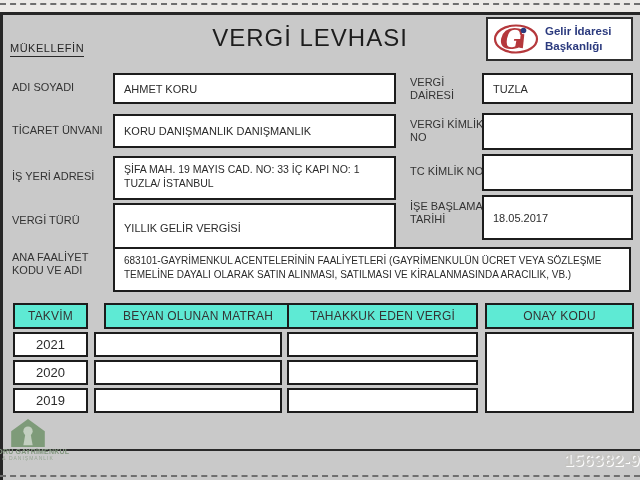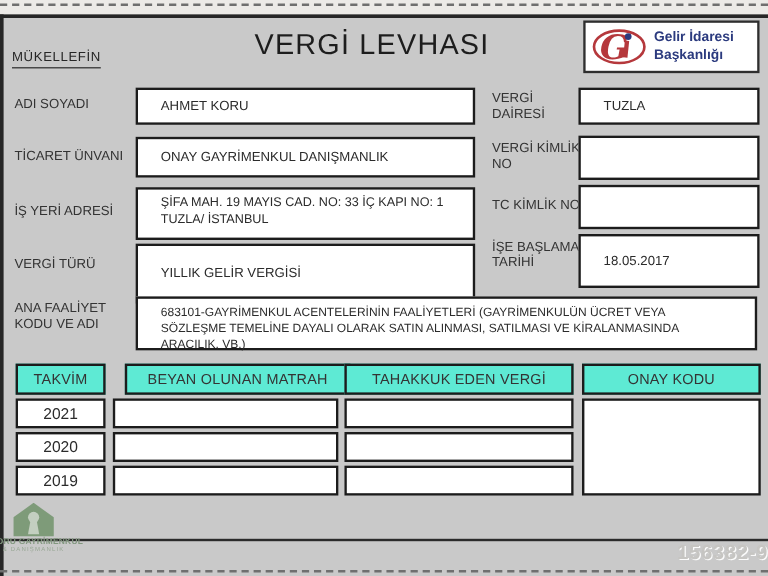--- a/index.html
+++ b/index.html
@@ -27,21 +27,21 @@
   .gib-box{
     position:absolute;left:486px;top:17px;width:147px;height:44px;background:#fff;
     border:2px solid #2e2e2e;display:flex;align-items:center;z-index:3;box-sizing:border-box;
   }
   .gib-icon{margin-left:5px;flex:0 0 auto;}
   .gib-name{margin-left:6px;font-size:11.5px;font-weight:bold;color:#2b3a7e;line-height:1.3;}
   .fld-label{position:absolute;font-size:11px;color:#333;line-height:1.2;z-index:3;}
   .rt-label{left:410px;width:74px;}
   .box{
     position:absolute;background:#fff;border:2px solid #1c1c1c;box-sizing:border-box;
-    font-size:11px;color:#2b2b2b;display:flex;align-items:center;padding:0 19px;z-index:3;
+    font-size:11px;color:#2b2b2b;display:flex;align-items:center;padding:0 9px;z-index:3;
   }
   .box.multiline{align-items:flex-start;padding-top:5px;font-size:10.5px;line-height:1.3;}
   .box.activity{font-size:10px;line-height:1.35;}
   .thead,.tcell{
     position:absolute;border:2px solid #1c1c1c;box-sizing:border-box;z-index:3;
     display:flex;align-items:center;justify-content:center;
   }
   .thead{background:#5eead4;font-size:12px;color:#343434;letter-spacing:.2px;}
   .tcell{background:#fff;font-size:13px;color:#2b2b2b;}
   .footer-line{position:absolute;left:112px;top:456px;font-size:12.5px;color:#1a1a1a;z-index:4;white-space:nowrap;}
@@ -82,21 +82,21 @@
   <div class="fld-label" style="left:12px;top:81px;">ADI SOYADI</div>
   <div class="fld-label" style="left:12px;top:124px;">TİCARET ÜNVANI</div>
   <div class="fld-label" style="left:12px;top:170px;">İŞ YERİ ADRESİ</div>
   <div class="fld-label" style="left:12px;top:214px;">VERGİ TÜRÜ</div>
   <div class="fld-label" style="left:12px;top:251px;width:82px;">ANA FAALİYET KODU VE ADI</div>
 
   <div class="box" style="left:113px;top:73px;width:283px;height:31px;">
     <span>AHMET KORU</span>
   </div>
   <div class="box" style="left:113px;top:114px;width:283px;height:34px;">
-    <span>ONAY GAYRİMENKUL  DANIŞMANLIK</span>
+    <span>KORU DANIŞMANLIK  DANIŞMANLIK</span>
   </div>
   <div class="box multiline" style="left:113px;top:156px;width:283px;height:44px;">
     <span>ŞİFA MAH. 19 MAYIS CAD. NO: 33 İÇ KAPI NO: 1 TUZLA/ İSTANBUL</span>
   </div>
   <div class="box" style="left:113px;top:203px;width:283px;height:50px;">
     <span>YILLIK GELİR VERGİSİ</span>
   </div>
   <div class="box multiline activity" style="left:113px;top:247px;width:518px;height:45px;">
     <span>683101-GAYRİMENKUL ACENTELERİNİN FAALİYETLERİ (GAYRİMENKULÜN ÜCRET VEYA SÖZLEŞME TEMELİNE DAYALI OLARAK SATIN ALINMASI, SATILMASI VE KİRALANMASINDA ARACILIK, VB.)</span>
   </div>

